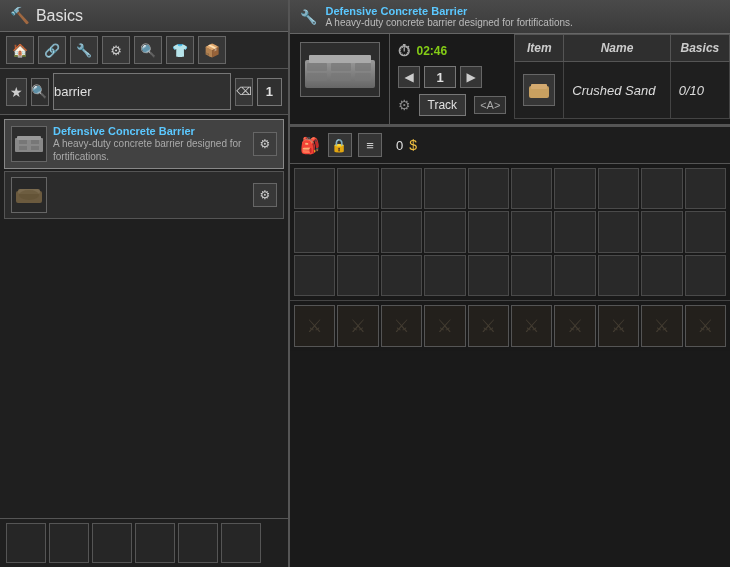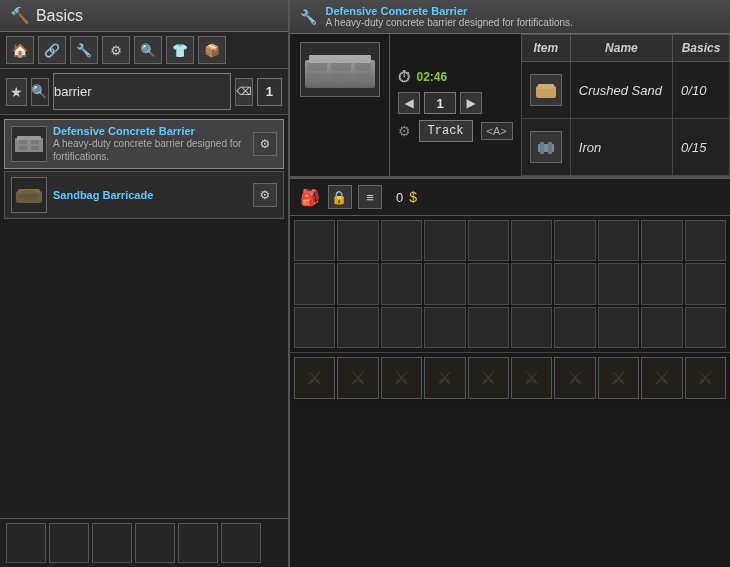--- a/index.html
+++ b/index.html
@@ -301,21 +301,20 @@
     .track-btn {
       display: flex;
       align-items: center;
       gap: 4px;
       padding: 3px 8px;
       background: rgba(60,60,60,0.8);
       border: 1px solid #777;
       color: #e0e0e0;
       font-size: 12px;
       cursor: pointer;
-      font-family: Liberation Mono, monospace;
     }
     .track-icon { font-size: 14px; color: #888; }
     .hotkey-badge {
       padding: 2px 5px;
       background: rgba(50,50,50,0.9);
       border: 1px solid #666;
       color: #aaa;
       font-size: 11px;
     }
 
@@ -498,21 +497,20 @@
     </div>
     <div class="recipe-item">
       <div class="recipe-thumb">
         <svg width="32" height="28" viewBox="0 0 32 28">
           <rect x="3" y="10" width="26" height="12" fill="#6b5a3e" rx="2"></rect>
           <rect x="5" y="8" width="22" height="5" fill="#7a6a4e" rx="2"></rect>
           <ellipse cx="16" cy="14" rx="10" ry="5" fill="#5a4a2e" opacity="0.4"></ellipse>
         </svg>
       </div>
       <div class="recipe-info">
-        <div class="recipe-name">Sandbag Barricade</div>
       </div>
       <div class="recipe-craft-btn">⚙</div>
     </div>
   </div>
 
   <div class="bottom-slots">
     <div class="slot-box"></div>
     <div class="slot-box"></div>
     <div class="slot-box"></div>
     <div class="slot-box"></div>
@@ -589,33 +587,20 @@
                 <div class="item-icon-box">
                   <svg width="24" height="24" viewBox="0 0 24 24">
                     <rect x="2" y="8" width="20" height="12" fill="#c8a060" rx="2"></rect>
                     <rect x="4" y="6" width="16" height="5" fill="#d4aa70" rx="1"></rect>
                   </svg>
                 </div>
               </td>
               <td>Crushed Sand</td>
               <td>0/10</td>
             </tr>
-            <tr>
-              <td class="item-icon-cell">
-                <div class="item-icon-box">
-                  <svg width="24" height="24" viewBox="0 0 24 24">
-                    <rect x="4" y="9" width="16" height="8" fill="#7a8a9a" rx="1"></rect>
-                    <rect x="6" y="7" width="4" height="12" fill="#6a7a8a" rx="1"></rect>
-                    <rect x="14" y="7" width="4" height="12" fill="#6a7a8a" rx="1"></rect>
-                  </svg>
-                </div>
-              </td>
-              <td>Iron</td>
-              <td>0/15</td>
-            </tr>
           </tbody>
         </table>
       </div>
     </div>
   </div>
 
   <div class="inventory-header">
     <span class="inv-icon">🎒</span>
     <div class="inv-controls">
       <div class="inv-control-btn">🔒</div>

